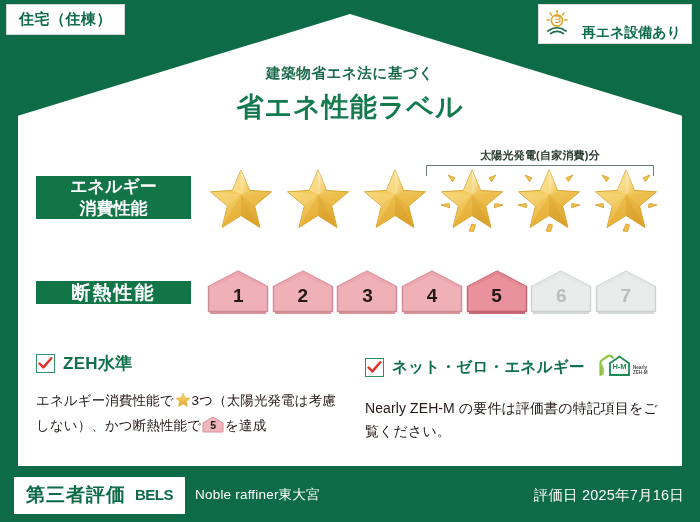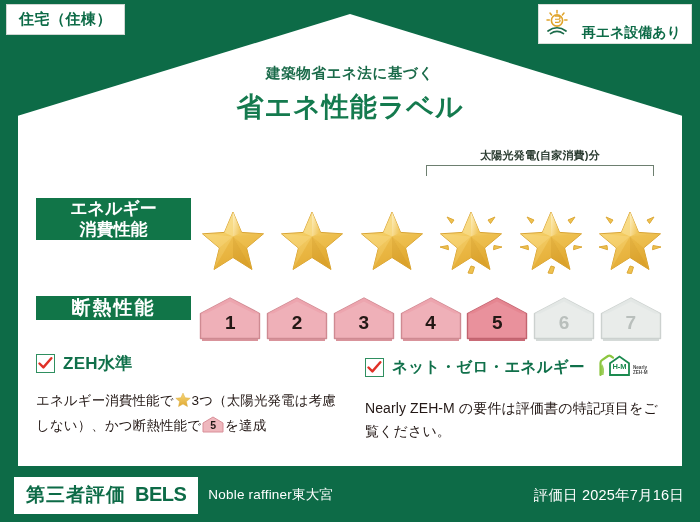--- a/index.html
+++ b/index.html
@@ -71,23 +71,24 @@
   
   #watermark{
     position:absolute; left:0; right:0; top:230px;
     text-align:center; font-size:64px; font-weight:bold;
     color:rgba(255,255,255,.55); z-index:5;
     pointer-events:none; letter-spacing:6px;
   }
 
   
   .perf-row{
-    position:absolute; left:36px; right:30px;
-    display:flex; align-items:flex-end;
+    position:absolute; left:36px; right:36px;
+    display:flex; align-items:center;
     z-index:20;
+    gap:9px;
   }
   #row-energy{ top:155px; height:85px; }
   #row-insul { top:265px; height:55px;border-radius:13px; }
 
   .row-label{
     width:155px; flex:none;
     background:#117548;
     color:#fff;
     display:flex; flex-direction:column;
     align-items:center; justify-content:center;
@@ -192,21 +193,21 @@
   #bels-box{
     margin-left:14px;
     background:#fff;
     padding:5px 12px 6px 12px;
     display:flex; align-items:center; gap:9px;
   }
   #bels-box .b-jp{
     font-size:19px; font-weight:bold; color:#0d6b47; letter-spacing:1px;
   }
   #bels-box .b-en{
-    font-size:20px; font-weight:bold; color:#0d6b47;
+    font-size:15px; font-weight:bold; color:#0d6b47;
     letter-spacing:-.5px;
   }
   #bldg-name{
     margin-left:10px;
     color:#fff; font-size:13.5px; letter-spacing:.2px;
   }
   #footer-right{
     margin-left:auto; margin-right:16px;
     text-align:right; color:#fff;
   }

